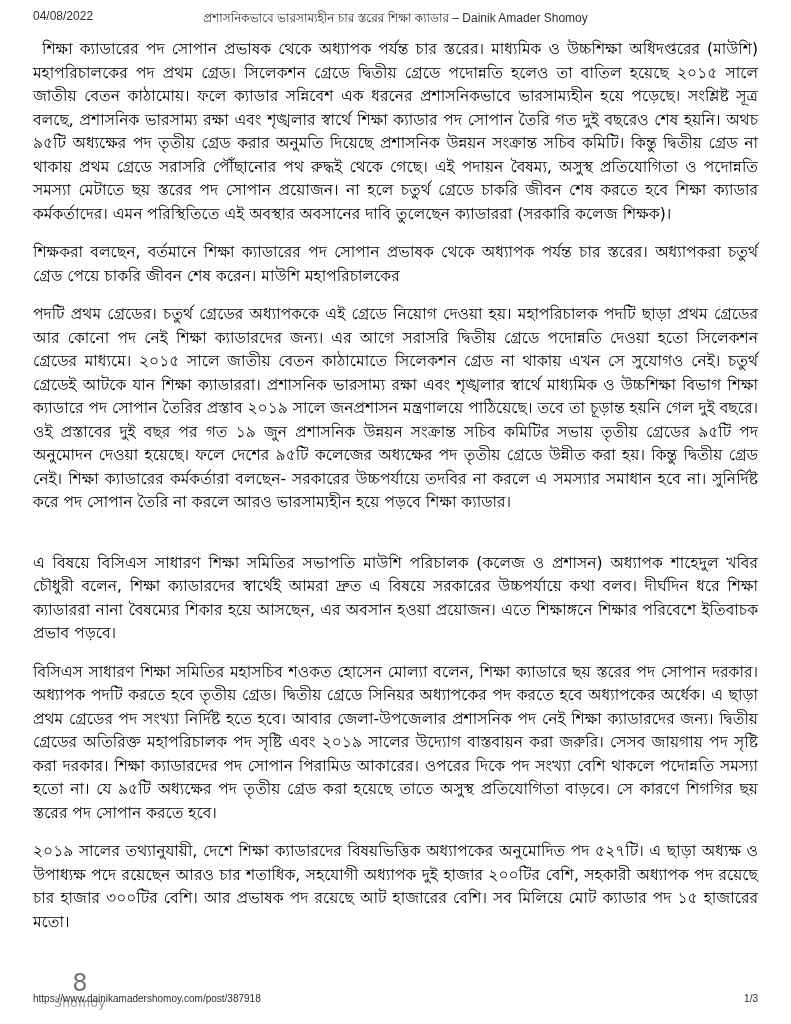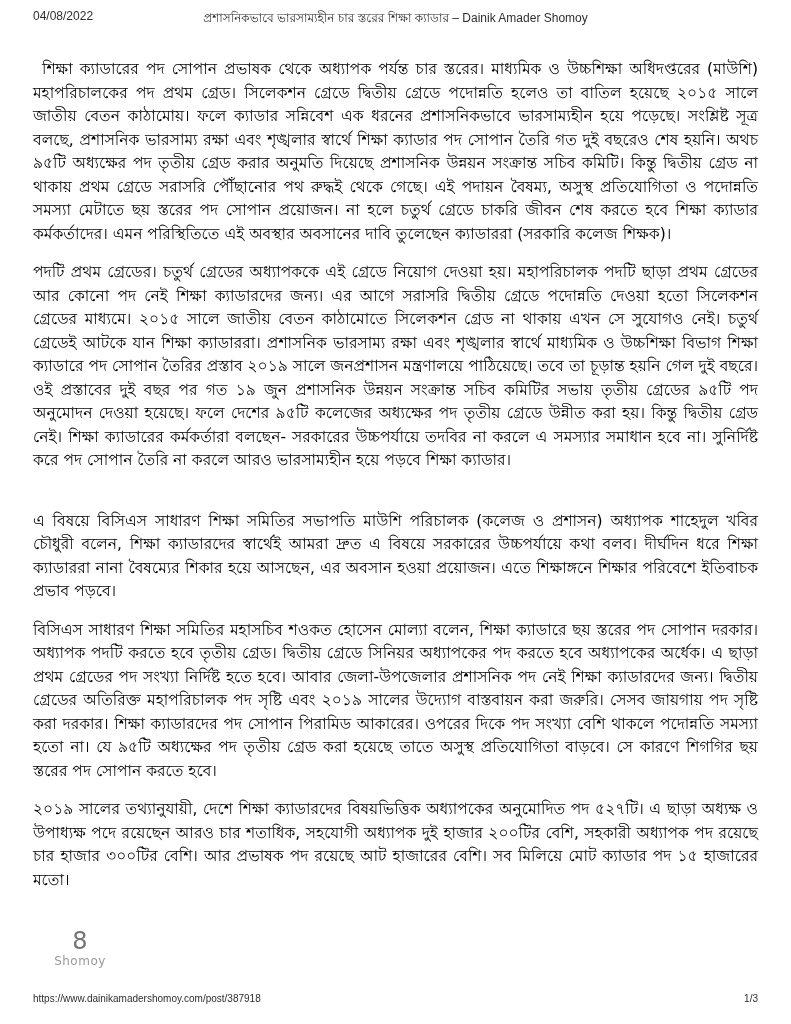--- a/index.html
+++ b/index.html
@@ -45,21 +45,21 @@
     right: 33px;
     font-family: "DejaVu Sans", "Liberation Sans", sans-serif;
   }
   p.para {
     margin: 0 0 15px 0;
     text-align: justify;
     font-size: 15.5px;
     line-height: 23.5px;
     color: #000000;
   }
-  p.para.indent { text-indent: 9px; margin-top: 20px; }
+  p.para.indent { text-indent: 9px; }
   p.para.gap-before { margin-top: 37px; }
   
   .share-widget {
     margin-top: 36px;
     margin-left: 16px;
     width: 62px;
     text-align: center;
     cursor: default;
   }
   .share-count {
@@ -91,20 +91,21 @@
 
 <div class="page">
 
   <div class="print-header">
     <span class="header-date">04/08/2022</span>
     <span class="header-title">প্রশাসনিকভাবে ভারসাম্যহীন চার স্তরের শিক্ষা ক্যাডার – Dainik Amader Shomoy</span>
   </div>
 
   <div class="article">
     <p class="para indent">শিক্ষা ক্যাডারের পদ সোপান প্রভাষক থেকে অধ্যাপক পর্যন্ত চার স্তরের। মাধ্যমিক ও উচ্চশিক্ষা অধিদপ্তরের (মাউশি) মহাপরিচালকের পদ প্রথম গ্রেড। সিলেকশন গ্রেডে দ্বিতীয় গ্রেডে পদোন্নতি হলেও তা বাতিল হয়েছে ২০১৫ সালে জাতীয় বেতন কাঠামোয়। ফলে ক্যাডার সন্নিবেশ এক ধরনের প্রশাসনিকভাবে ভারসাম্যহীন হয়ে পড়েছে। সংশ্লিষ্ট সূত্র বলছে, প্রশাসনিক ভারসাম্য রক্ষা এবং শৃঙ্খলার স্বার্থে শিক্ষা ক্যাডার পদ সোপান তৈরি গত দুই বছরেও শেষ হয়নি। অথচ ৯৫টি অধ্যক্ষের পদ তৃতীয় গ্রেড করার অনুমতি দিয়েছে প্রশাসনিক উন্নয়ন সংক্রান্ত সচিব কমিটি। কিন্তু দ্বিতীয় গ্রেড না থাকায় প্রথম গ্রেডে সরাসরি পৌঁছানোর পথ রুদ্ধই থেকে গেছে। এই পদায়ন বৈষম্য, অসুস্থ প্রতিযোগিতা ও পদোন্নতি সমস্যা মেটাতে ছয় স্তরের পদ সোপান প্রয়োজন। না হলে চতুর্থ গ্রেডে চাকরি জীবন শেষ করতে হবে শিক্ষা ক্যাডার কর্মকর্তাদের। এমন পরিস্থিতিতে এই অবস্থার অবসানের দাবি তুলেছেন ক্যাডাররা (সরকারি কলেজ শিক্ষক)।</p>
+    <p class="para">শিক্ষকরা বলছেন, বর্তমানে শিক্ষা ক্যাডারের পদ সোপান প্রভাষক থেকে অধ্যাপক পর্যন্ত চার স্তরের। অধ্যাপকরা চতুর্থ গ্রেড পেয়ে চাকরি জীবন শেষ করেন। মাউশি মহাপরিচালকের</p>
     <p class="para">পদটি প্রথম গ্রেডের। চতুর্থ গ্রেডের অধ্যাপককে এই গ্রেডে নিয়োগ দেওয়া হয়। মহাপরিচালক পদটি ছাড়া প্রথম গ্রেডের আর কোনো পদ নেই শিক্ষা ক্যাডারদের জন্য। এর আগে সরাসরি দ্বিতীয় গ্রেডে পদোন্নতি দেওয়া হতো সিলেকশন গ্রেডের মাধ্যমে। ২০১৫ সালে জাতীয় বেতন কাঠামোতে সিলেকশন গ্রেড না থাকায় এখন সে সুযোগও নেই। চতুর্থ গ্রেডেই আটকে যান শিক্ষা ক্যাডাররা। প্রশাসনিক ভারসাম্য রক্ষা এবং শৃঙ্খলার স্বার্থে মাধ্যমিক ও উচ্চশিক্ষা বিভাগ শিক্ষা ক্যাডারে পদ সোপান তৈরির প্রস্তাব ২০১৯ সালে জনপ্রশাসন মন্ত্রণালয়ে পাঠিয়েছে। তবে তা চূড়ান্ত হয়নি গেল দুই বছরে। ওই প্রস্তাবের দুই বছর পর গত ১৯ জুন প্রশাসনিক উন্নয়ন সংক্রান্ত সচিব কমিটির সভায় তৃতীয় গ্রেডের ৯৫টি পদ অনুমোদন দেওয়া হয়েছে। ফলে দেশের ৯৫টি কলেজের অধ্যক্ষের পদ তৃতীয় গ্রেডে উন্নীত করা হয়। কিন্তু দ্বিতীয় গ্রেড নেই। শিক্ষা ক্যাডারের কর্মকর্তারা বলছেন- সরকারের উচ্চপর্যায়ে তদবির না করলে এ সমস্যার সমাধান হবে না। সুনির্দিষ্ট করে পদ সোপান তৈরি না করলে আরও ভারসাম্যহীন হয়ে পড়বে শিক্ষা ক্যাডার।</p>
     <p class="para gap-before">এ বিষয়ে বিসিএস সাধারণ শিক্ষা সমিতির সভাপতি মাউশি পরিচালক (কলেজ ও প্রশাসন) অধ্যাপক শাহেদুল খবির চৌধুরী বলেন, শিক্ষা ক্যাডারদের স্বার্থেই আমরা দ্রুত এ বিষয়ে সরকারের উচ্চপর্যায়ে কথা বলব। দীর্ঘদিন ধরে শিক্ষা ক্যাডাররা নানা বৈষম্যের শিকার হয়ে আসছেন, এর অবসান হওয়া প্রয়োজন। এতে শিক্ষাঙ্গনে শিক্ষার পরিবেশে ইতিবাচক প্রভাব পড়বে।</p>
     <p class="para">বিসিএস সাধারণ শিক্ষা সমিতির মহাসচিব শওকত হোসেন মোল্যা বলেন, শিক্ষা ক্যাডারে ছয় স্তরের পদ সোপান দরকার। অধ্যাপক পদটি করতে হবে তৃতীয় গ্রেড। দ্বিতীয় গ্রেডে সিনিয়র অধ্যাপকের পদ করতে হবে অধ্যাপকের অর্ধেক। এ ছাড়া প্রথম গ্রেডের পদ সংখ্যা নির্দিষ্ট হতে হবে। আবার জেলা-উপজেলার প্রশাসনিক পদ নেই শিক্ষা ক্যাডারদের জন্য। দ্বিতীয় গ্রেডের অতিরিক্ত মহাপরিচালক পদ সৃষ্টি এবং ২০১৯ সালের উদ্যোগ বাস্তবায়ন করা জরুরি। সেসব জায়গায় পদ সৃষ্টি করা দরকার। শিক্ষা ক্যাডারদের পদ সোপান পিরামিড আকারের। ওপরের দিকে পদ সংখ্যা বেশি থাকলে পদোন্নতি সমস্যা হতো না। যে ৯৫টি অধ্যক্ষের পদ তৃতীয় গ্রেড করা হয়েছে তাতে অসুস্থ প্রতিযোগিতা বাড়বে। সে কারণে শিগগির ছয় স্তরের পদ সোপান করতে হবে।</p>
     <p class="para">২০১৯ সালের তথ্যানুযায়ী, দেশে শিক্ষা ক্যাডারদের বিষয়ভিত্তিক অধ্যাপকের অনুমোদিত পদ ৫২৭টি। এ ছাড়া অধ্যক্ষ ও উপাধ্যক্ষ পদে রয়েছেন আরও চার শতাধিক, সহযোগী অধ্যাপক দুই হাজার ২০০টির বেশি, সহকারী অধ্যাপক পদ রয়েছে চার হাজার ৩০০টির বেশি। আর প্রভাষক পদ রয়েছে আট হাজারের বেশি। সব মিলিয়ে মোট ক্যাডার পদ ১৫ হাজারের মতো।</p>
 
     <div class="share-widget">
       <div class="share-count">8</div>
       <div class="share-label">Shomoy</div>
     </div>
   </div>

